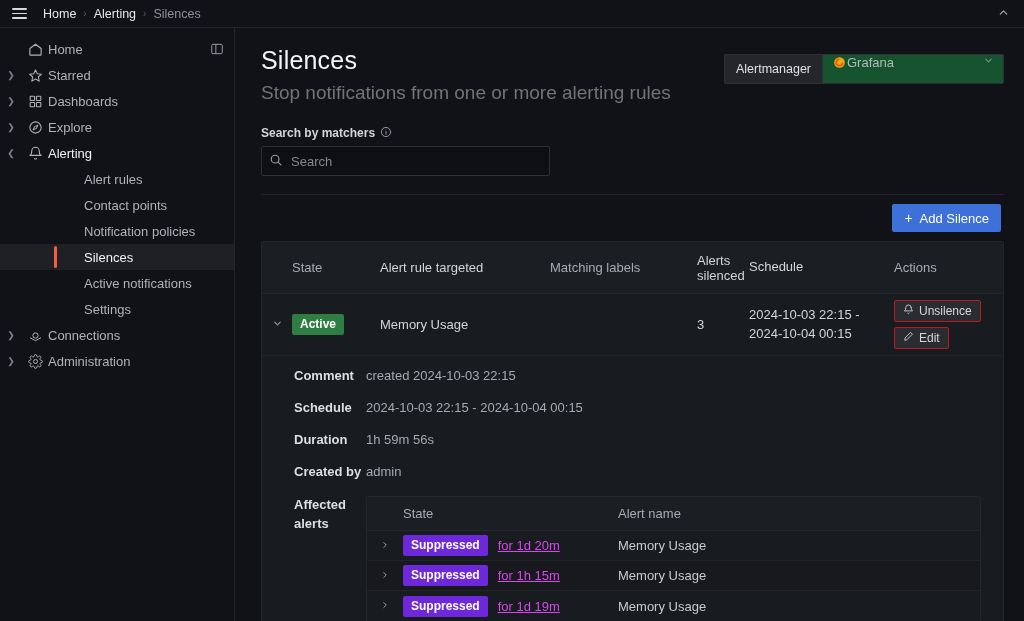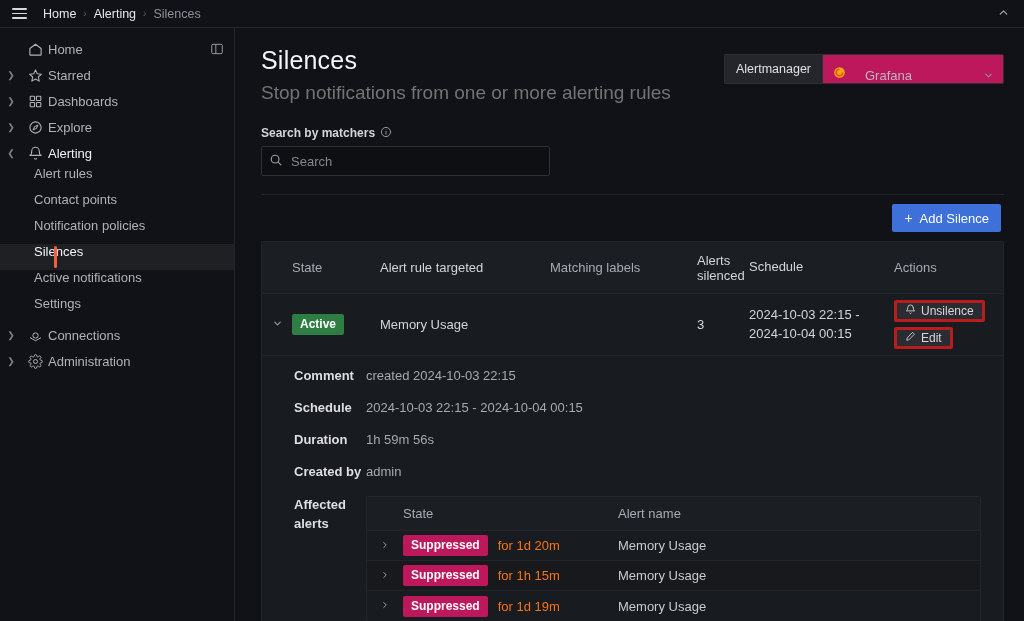--- a/index.html
+++ b/index.html
@@ -54,22 +54,22 @@
   }
   .nav-item .nav-ico {
     width: 26px; flex: 0 0 26px;
     display: flex; align-items: center; justify-content: center;
     color: #b0b2b8;
   }
   .nav-item .nav-label { white-space: nowrap; }
   .nav-item.active-parent .nav-label { color: #f0f1f3; }
   .nav-item .dock { margin-left: auto; display: flex; align-items: center; color: #9a9ca3; }
   .sub-item {
-    display: flex; 
-    height: 26px; padding-left: 34px;
+    display: flex; align-items: center;
+    height: 26px; padding-left: 84px;
     color: #b0b2b8; cursor: pointer; font-size: 13px; position: relative;
   }
   .sub-item.selected { background: #1f2024; color: #f3f4f6; }
   .sub-item.selected::before {
     content: ""; position: absolute; left: 54px; top: 2px; bottom: 2px;
     width: 3px; background: #f55f3e; border-radius: 2px;
   }
 
   
   .main {
@@ -83,23 +83,23 @@
   .page-title { font-size: 25px; font-weight: 500; color: #f4f5f7; letter-spacing: .2px; }
   .page-sub { margin-top: 7px; font-size: 19px; color: #737373; }
 
   .am-picker { display: flex; align-items: stretch; margin-top: 8px; }
   .am-label {
     display: flex; align-items: center; padding: 0 11px;
     background: #25262b; border: 1px solid #2e3036; border-right: none;
     border-radius: 2px 0 0 2px; font-size: 12.5px; color: #dfe0e3; white-space: nowrap;
   }
   .am-select {
-    display: flex; align-items: flex-end; gap: 18px;
+    display: flex; align-items: flex-start; gap: 0;
     width: 182px; height: 30px; padding: 0 9px;
-    background: #be185d; border: 1px solid #2e3036; border-radius: 0 2px 2px 0;
+    background: #14532d; border: 1px solid #2e3036; border-radius: 0 2px 2px 0;
     color: #b6b8bd; font-size: 13px; cursor: pointer;
   }
   .am-select .am-name { flex: 1; }
   .am-select .am-caret { color: #8b8d94; font-size: 10px; }
 
   .search-block { margin-top: 22px; }
   .search-label {
     display: flex; align-items: flex-start; gap: 5px;
     font-size: 12px; font-weight: 600; color: #d3d4d7; margin-bottom: 6px;
   }
@@ -153,26 +153,26 @@
   .c-lbls  { width: 147px; flex: 0 0 147px; }
   .c-cnt   { width: 52px; flex: 0 0 52px; color: #d4d5d8; }
   .c-sched { width: 145px; flex: 0 0 145px; color: #d4d5d8; line-height: 1.45; }
   .c-act   { flex: 1; display: flex; flex-direction: column; gap: 5px; align-items: flex-start; }
 
   .badge {
     display: inline-block; padding: 3px 8px; border-radius: 2px;
     font-size: 12px; font-weight: 600; color: #fff; line-height: 1.25;
   }
   .badge-active { background: #2e7d43; }
-  .badge-suppressed { background: #be185d; }
+  .badge-suppressed { background: #6d28d9; }
 
   .btn-sec {
     display: inline-flex; align-items: center; gap: 5px;
     height: 22px; padding: 0 8px;
-    background: #2a2c32; border: 3px solid #b91c1c; border-radius: 2px;
+    background: #2a2c32; border: 1px solid #b91c1c; border-radius: 2px;
     color: #d6d7da; font-size: 12px; cursor: pointer;
     font-family: "Liberation Sans", sans-serif;
   }
 
   
   .detail { padding: 12px 0 6px 32px; }
   .d-row { display: flex; margin-bottom: 17px; font-size: 13px; }
   .d-key { width: 72px; flex: 0 0 72px; font-weight: 600; color: #dedfe2; }
   .d-val { color: #a7a9b0; }
   .d-row.affected { margin-bottom: 0; }
@@ -188,21 +188,21 @@
     font-size: 13px; color: #a9abb2;
   }
   .a-row {
     display: flex; align-items: center; height: 30px;
     border-bottom: 1px solid #202328; font-size: 13px;
   }
   .a-row:nth-child(odd) { background: #17191d; }
   .a-row:last-child { border-bottom: none; }
   .a-exp   { width: 36px; flex: 0 0 36px; text-align: center; color: #9a9ca4; font-size: 10px; cursor: pointer; }
   .a-state { width: 215px; flex: 0 0 215px; display: flex; align-items: center; gap: 10px; }
-  .a-state .dur { color: #f97316; }
+  .a-state .dur { color: #d946ef; text-decoration: underline; }
   .a-name  { flex: 1; color: #c9cacd; }
   .a-head .a-state, .a-head .a-name { color: #a9abb2; }
 </style>
 </head>
 <body>
 
 <div class="app">
 
   <div class="topbar">
     <div class="hamburger">

